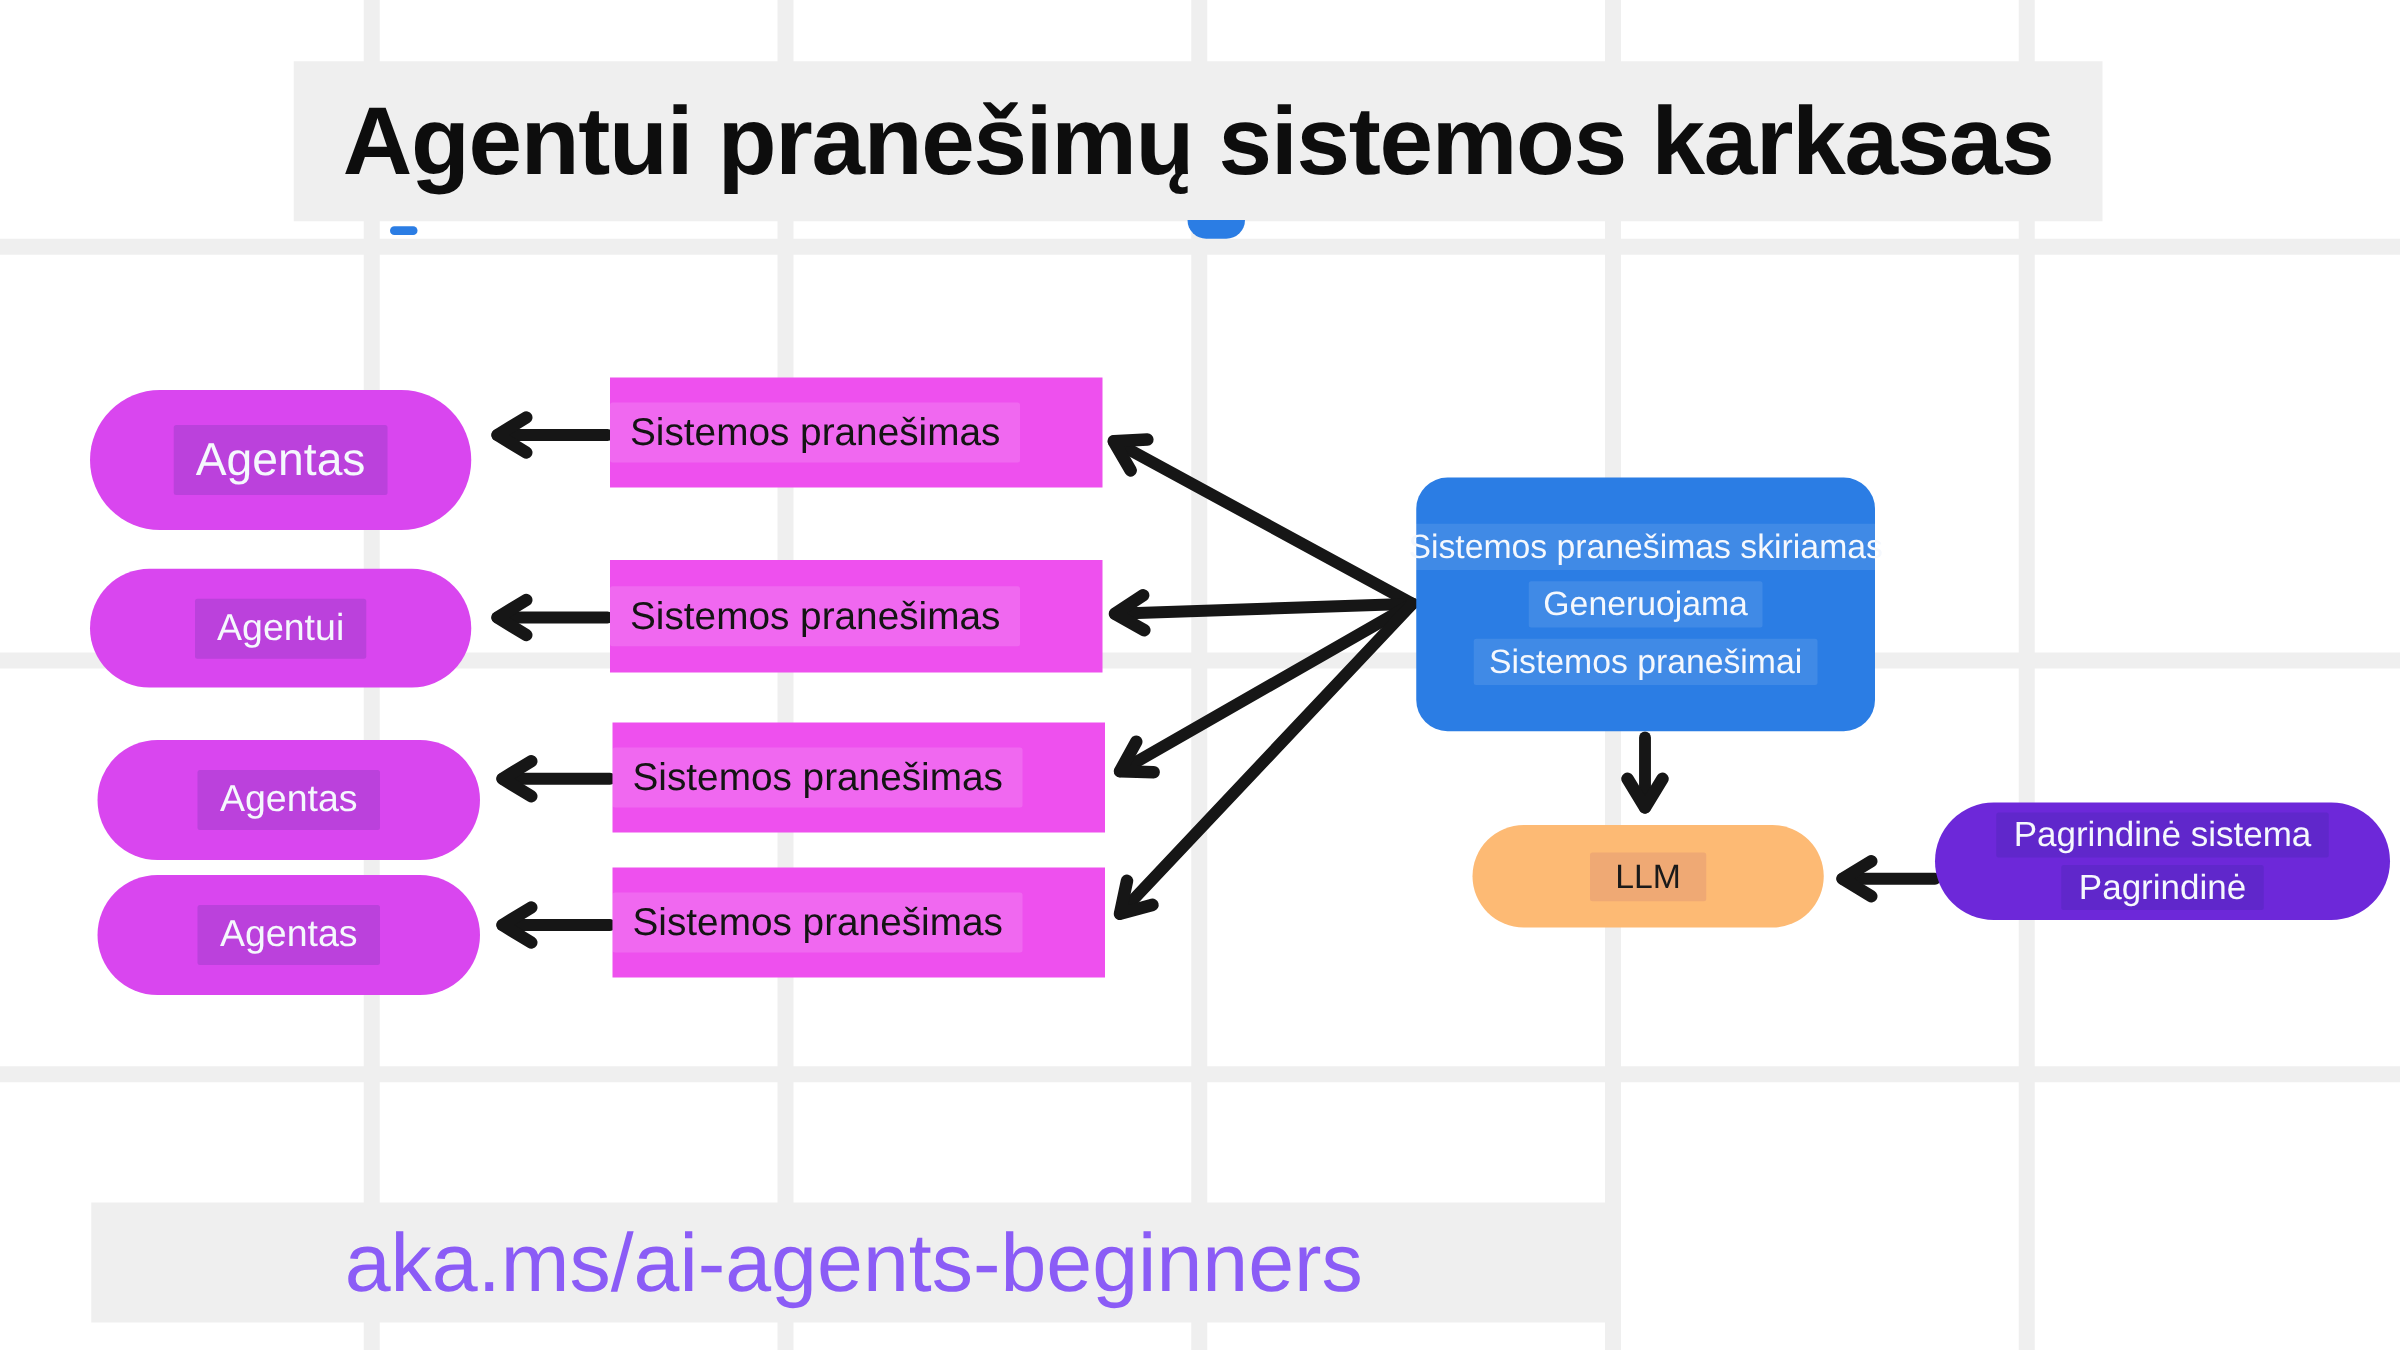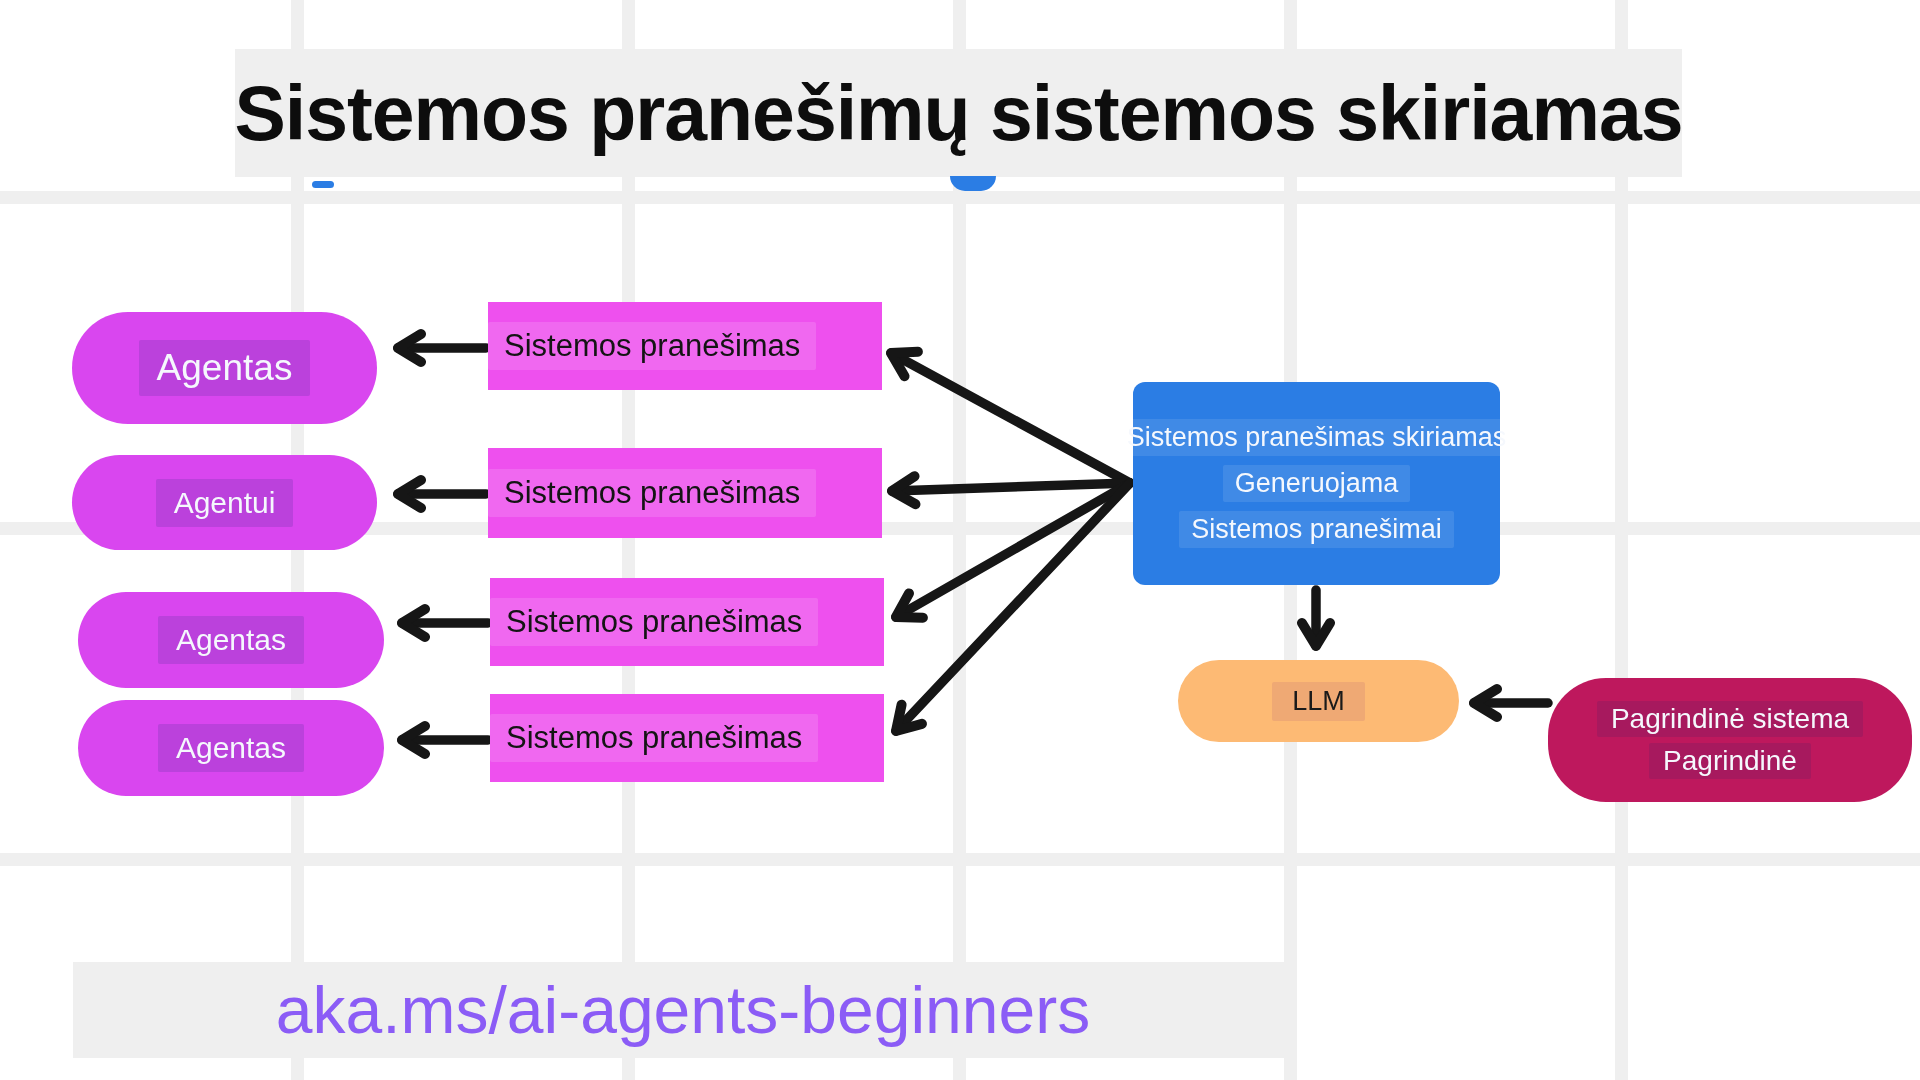--- a/index.html
+++ b/index.html
@@ -51,21 +51,21 @@
   .msg .hl{
     color:#141414;background:rgba(255,255,255,0.14);
     padding:6px 16px;border-radius:2px;font-size:31px;white-space:nowrap;
   }
   .msg-1{left:488px;top:302px;width:394px;height:88px;}
   .msg-2{left:488px;top:448px;width:394px;height:90px;}
   .msg-3{left:490px;top:578px;width:394px;height:88px;}
   .msg-4{left:490px;top:694px;width:394px;height:88px;}
   
   .dispatcher{
-    left:1133px;top:382px;width:367px;height:203px;border-radius:12px;
+    left:1133px;top:382px;width:367px;height:203px;border-radius:25px;
     background:#2b7de4;display:flex;flex-direction:column;
     align-items:center;justify-content:center;gap:9px;
   }
   .dispatcher .hl{
     color:#f5f8fd;background:rgba(255,255,255,0.10);
     padding:3px 12px;border-radius:2px;font-size:27px;white-space:nowrap;
   }
   .gen-artifact{
     position:relative;top:14px;left:76px;width:20px;height:5px;
     border-radius:3px;background:rgba(255,255,255,0.85);
@@ -74,35 +74,35 @@
   .llm{
     left:1178px;top:660px;width:281px;height:82px;border-radius:44px;
     background:#fdba74;display:flex;align-items:center;justify-content:center;
   }
   .llm .hl{
     color:#1a1a1a;background:rgba(120,20,120,0.10);
     padding:4px 20px;border-radius:2px;font-size:27px;
   }
   
   .mainsys{
-    left:1548px;top:642px;width:364px;height:124px;border-radius:58px;
-    background:#be185d;display:flex;flex-direction:column;
-    align-items:center;justify-content:center;gap:6px;margin-top:36px;
+    left:1548px;top:642px;width:364px;height:94px;border-radius:58px;
+    background:#6d28d9;display:flex;flex-direction:column;
+    align-items:center;justify-content:center;gap:6px;
   }
   .mainsys .hl{
     color:#f5f8fd;background:rgba(9,35,105,0.12);
     padding:2px 14px;border-radius:2px;font-size:28px;white-space:nowrap;
   }
   svg.arrows{left:0;top:0;width:1920px;height:1080px;pointer-events:none;}
 </style>
 </head>
 <body>
 
 <div class="abs panel title-bar">
-  <div class="title-text">Sistemos pranešimų sistemos skiriamas</div>
+  <div class="title-text">Agentui pranešimų sistemos karkasas</div>
 </div>
 <div class="abs blue-dash"></div>
 <div class="abs blue-semi"></div>
 
 <svg class="abs arrows" viewBox="0 0 1920 1080">
   <defs>
     <marker id="ah" markerUnits="userSpaceOnUse" markerWidth="40" markerHeight="40" refX="31" refY="20" orient="auto">
       <path d="M8 6 L31 20 L8 34" fill="none" stroke="#161616" stroke-width="10" stroke-linecap="round" stroke-linejoin="round"></path>
     </marker>
   </defs>

